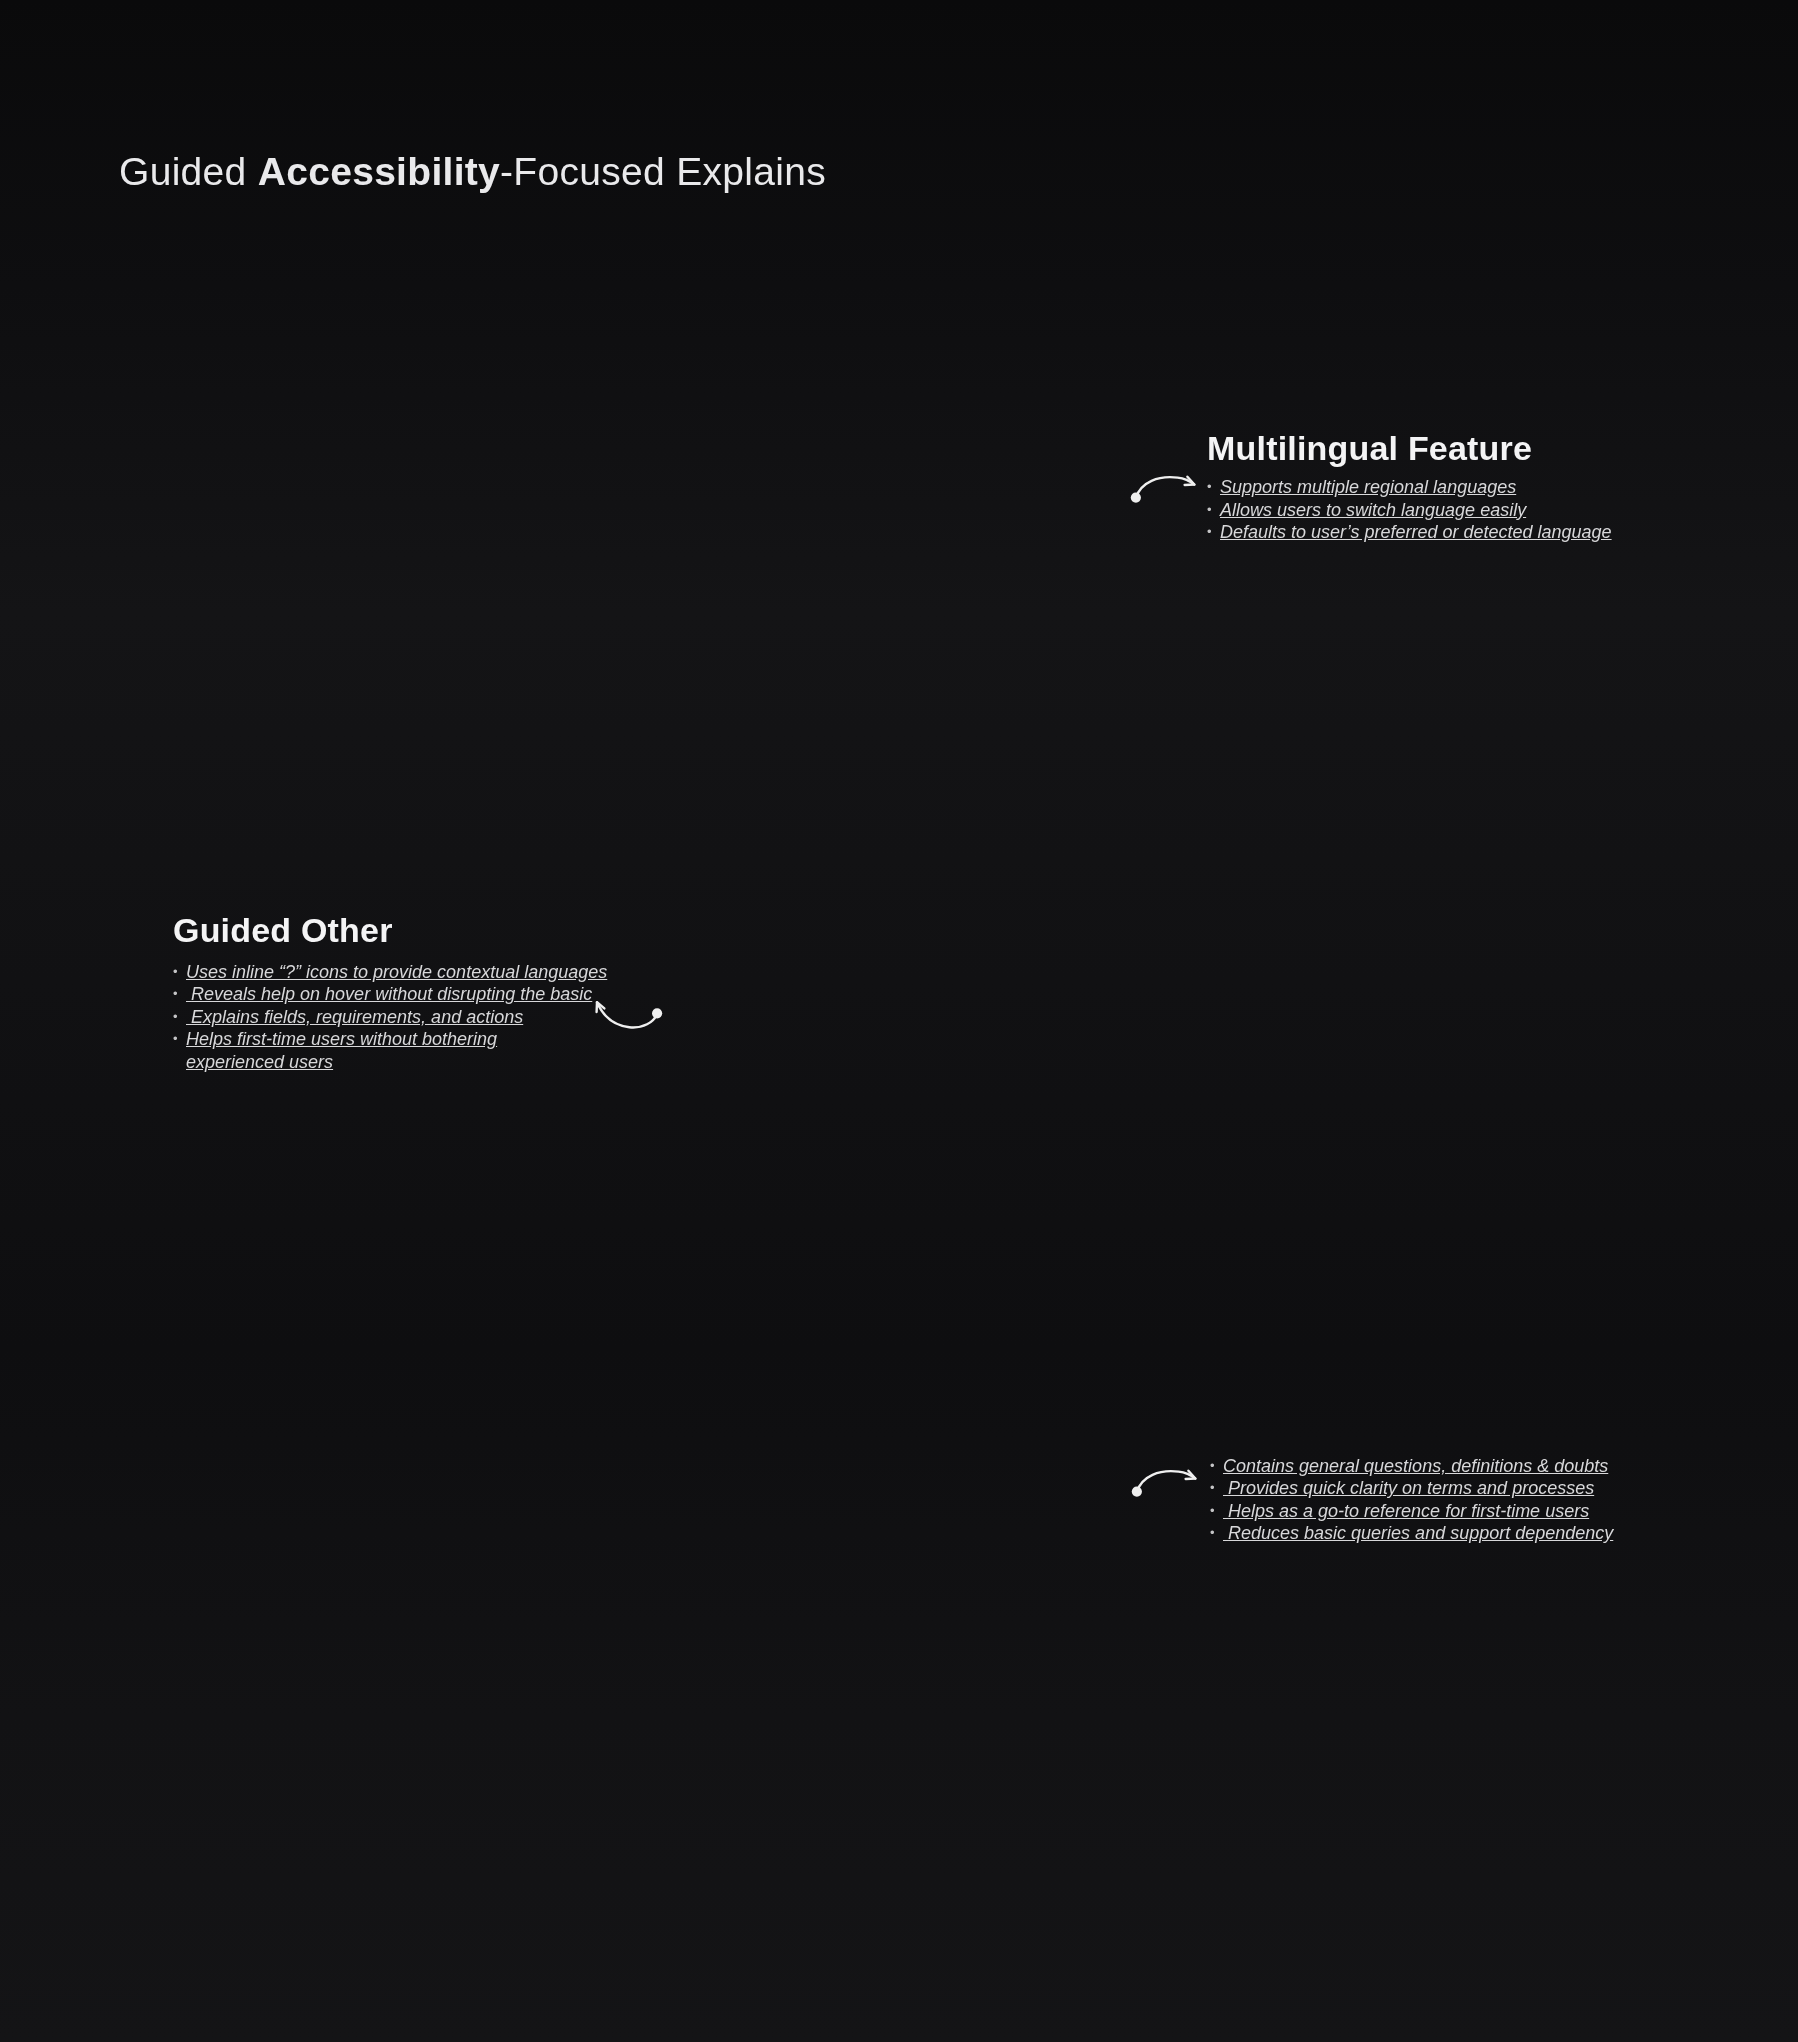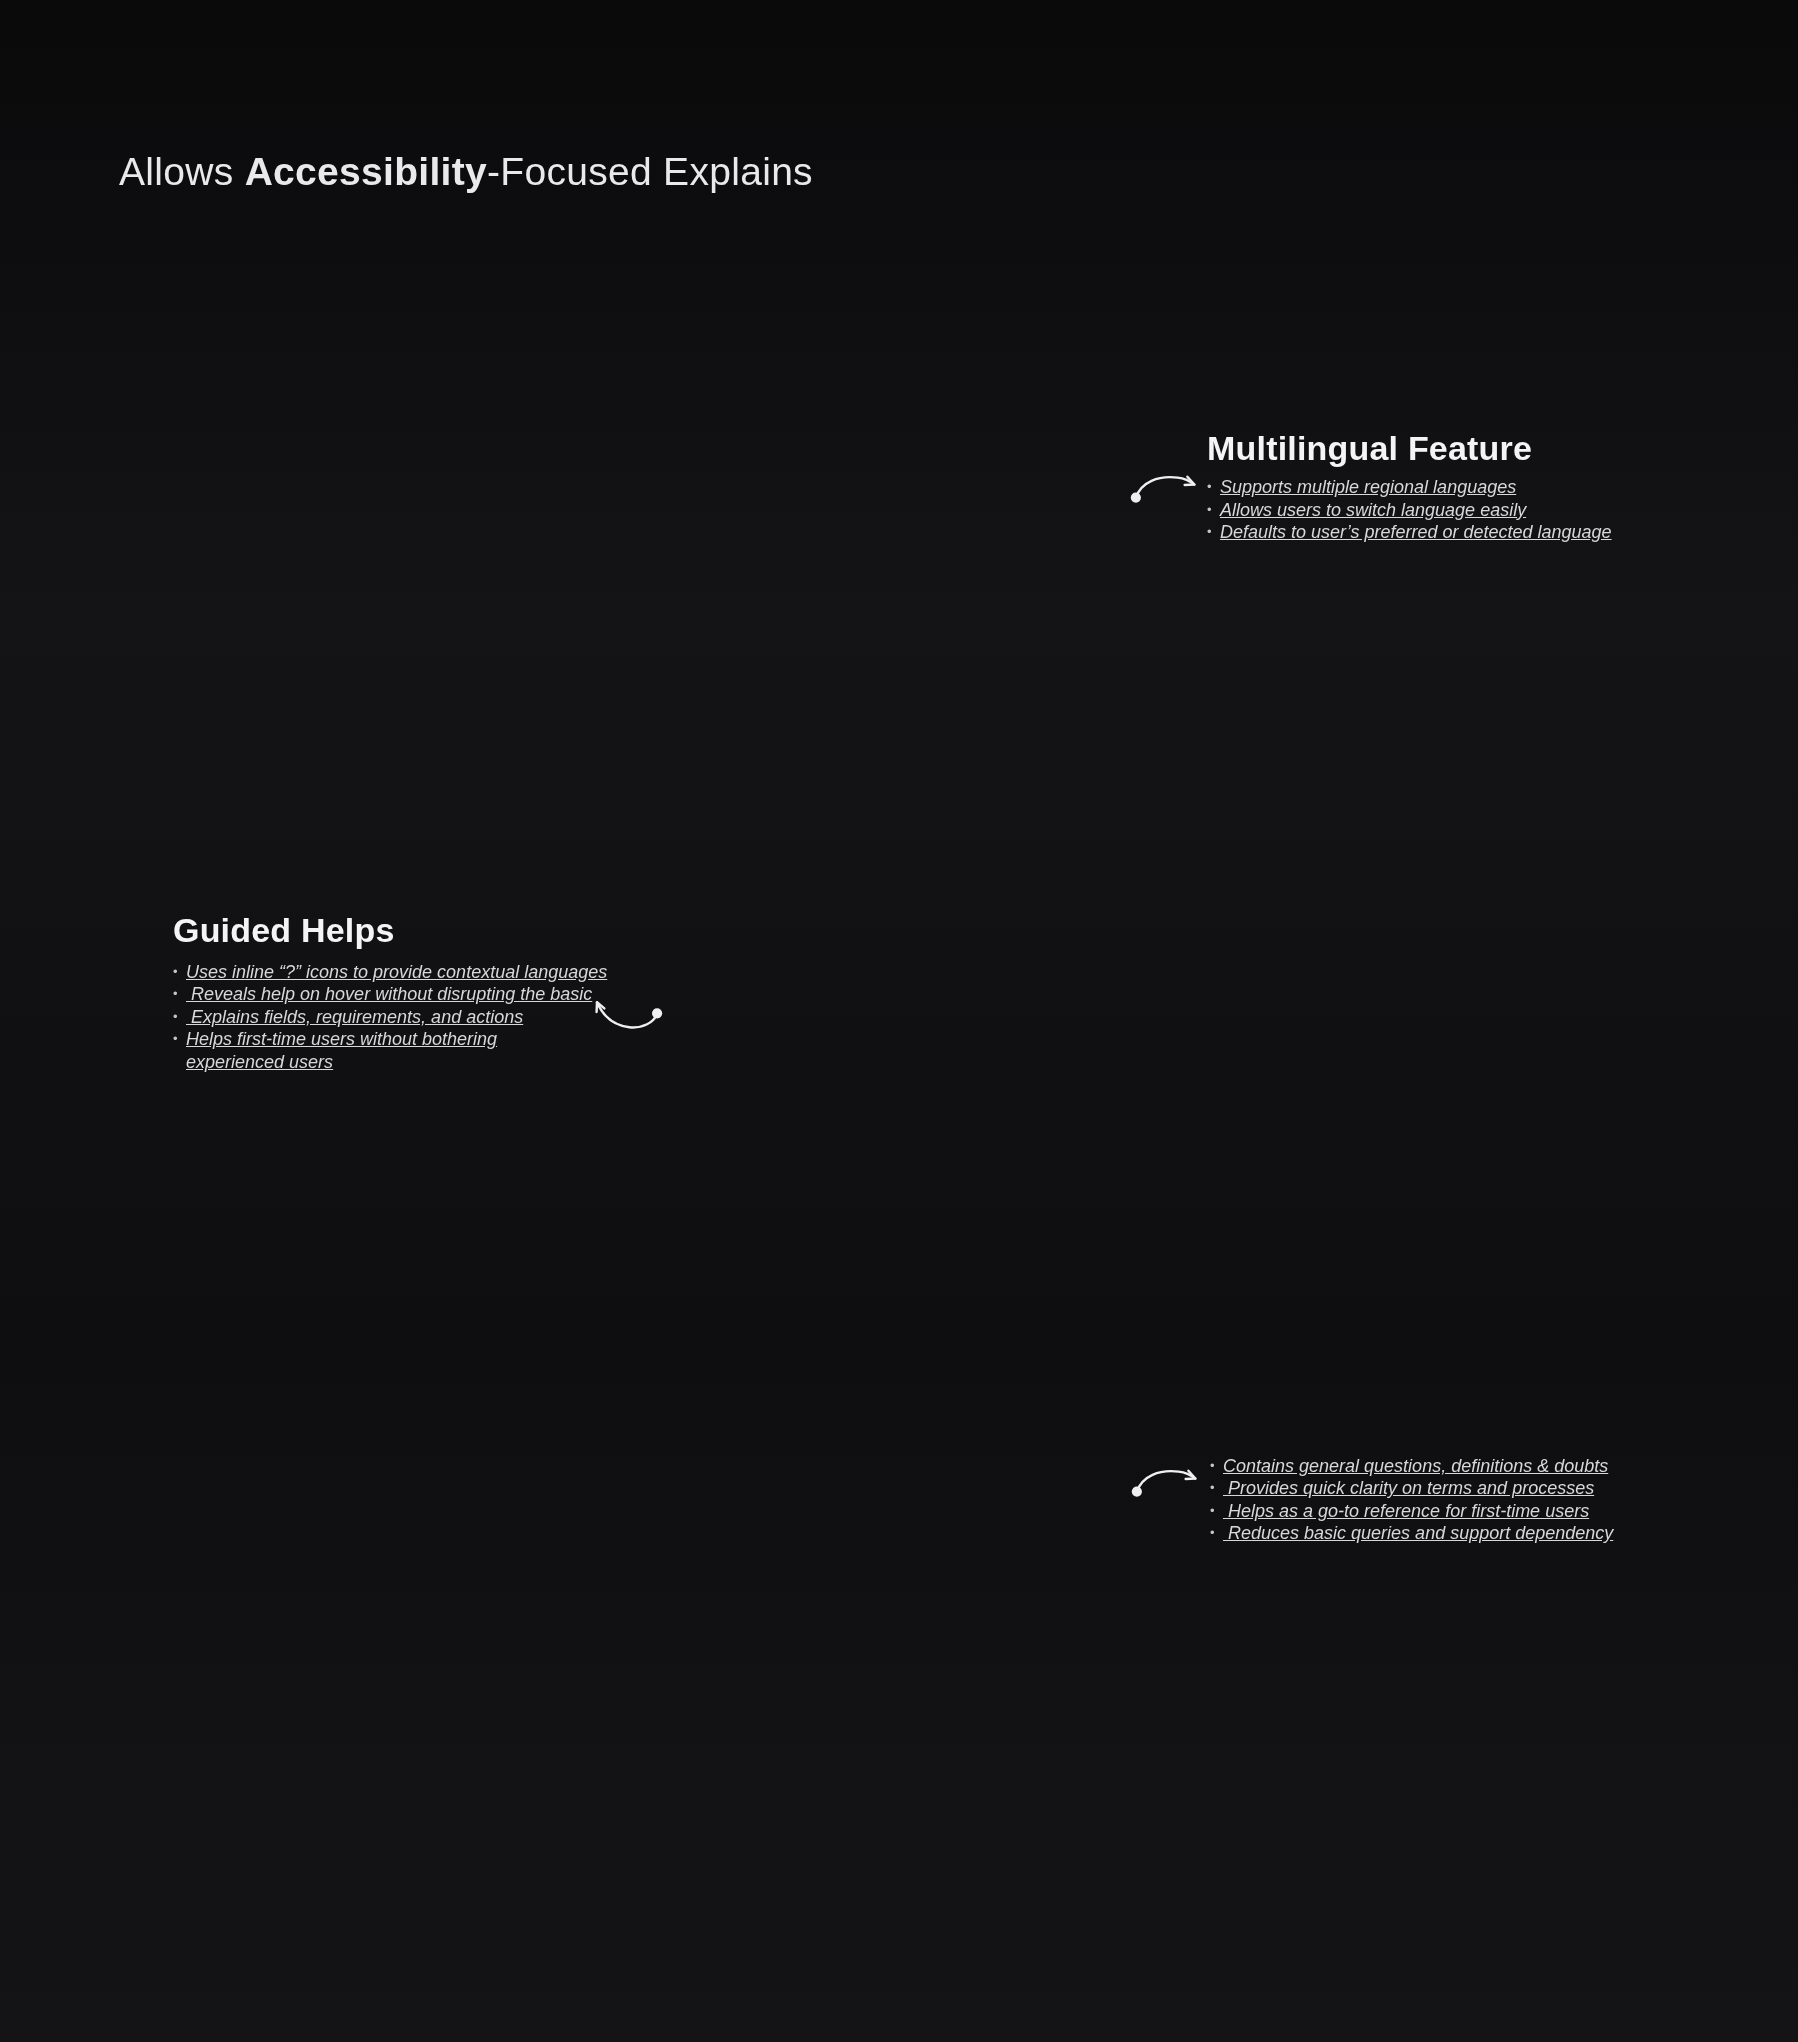--- a/index.html
+++ b/index.html
@@ -76,42 +76,42 @@
   }
   .arrow circle { fill: var(--arrow, #efefef); }
 
   #arrow-multilingual { left: 1128px; top: 466px;  width: 77px; height: 39px; }
   #arrow-guided       { left: 588px;  top: 993px; width: 79px; height: 37px; }
   #arrow-faq          { left: 1129px; top: 1460px; width: 77px; height: 39px; }
 </style>
 </head>
 <body>
 
-<h1 class="page-title"><span>Allows </span><span class="bold">Accessibility</span><span>-Focused Explains</span></h1>
+<h1 class="page-title"><span>Guided </span><span class="bold">Accessibility</span><span>-Focused Explains</span></h1>
 
 <section class="feature multilingual">
   <h2>Multilingual Feature</h2>
   <ul>
     <li>
         <span class="mk">•</span>
         <span class="tx">Supports multiple regional languages</span>
       </li>
     <li>
         <span class="mk">•</span>
         <span class="tx">Allows users to switch language easily</span>
       </li>
     <li>
         <span class="mk">•</span>
         <span class="tx">Defaults to user’s preferred or detected language</span>
       </li>
   </ul>
 </section>
 
 <section class="feature guided">
-  <h2>Guided Helps</h2>
+  <h2>Guided Other</h2>
   <ul>
     <li>
         <span class="mk">•</span>
         <span class="tx">Uses inline “?” icons to provide contextual languages</span>
       </li>
     <li>
         <span class="mk">•</span>
         <span class="tx"> Reveals help on hover without disrupting the basic</span>
       </li>
     <li>

